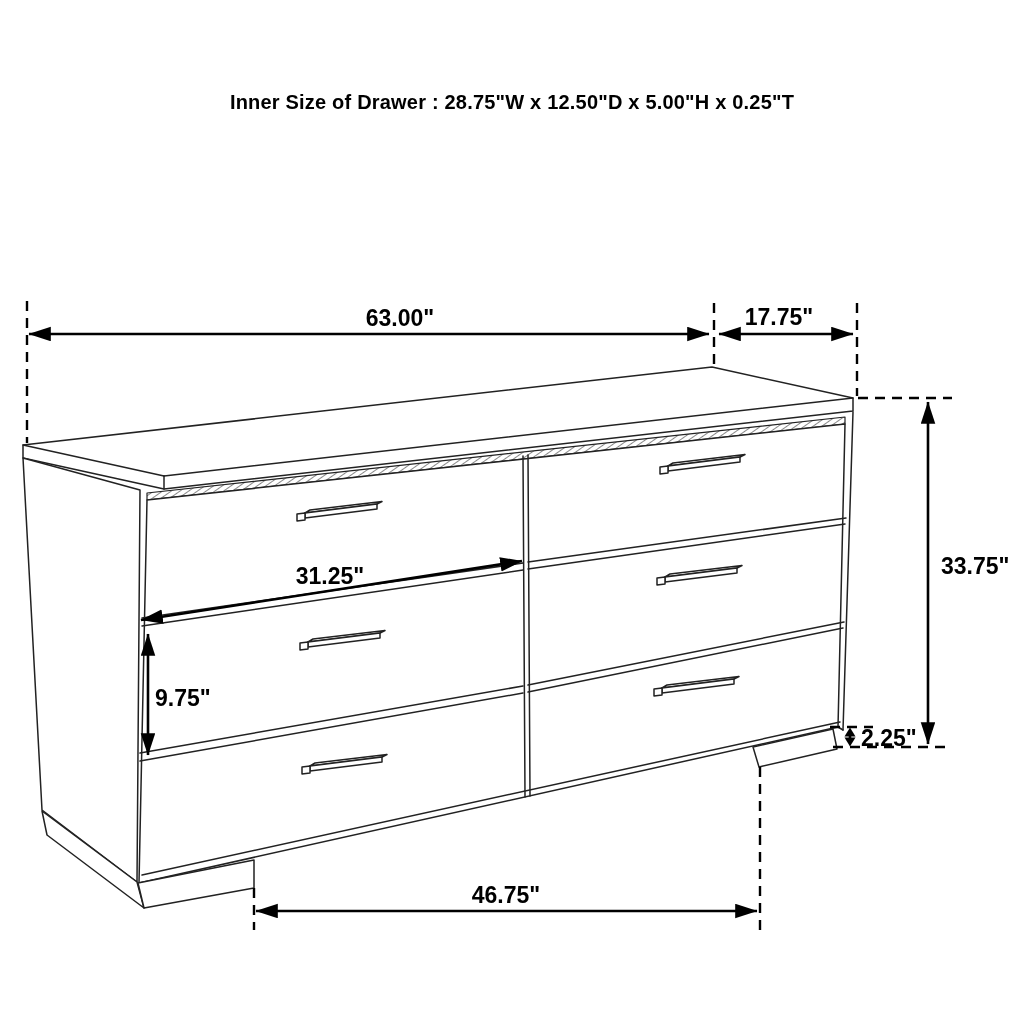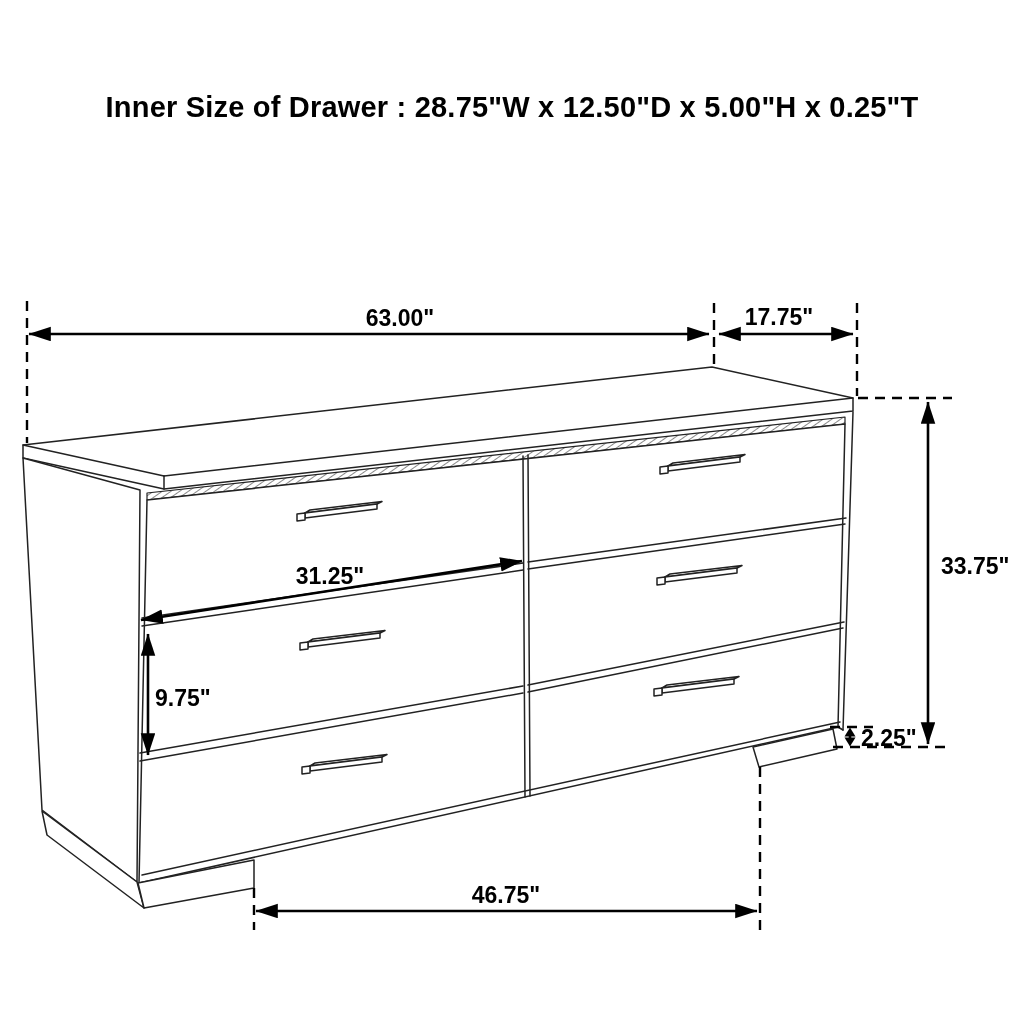--- a/index.html
+++ b/index.html
@@ -4,21 +4,21 @@
 <style>
   html,body { margin:0; padding:0; }
   body {
     width:1024px; height:1024px;
     background: var(--background, #ffffff);
     font-family: "Liberation Sans", sans-serif;
   }
   .page { position:relative; width:1024px; height:1024px; overflow:hidden; background:var(--background,#fff); }
   .title {
     position:absolute; top:91px; left:0; width:100%;
-    text-align:center; font-size:29px; font-weight:bold;
+    text-align:center; font-size:20px; font-weight:bold;
     color: var(--dimension, #000);
     letter-spacing:0.2px;
     white-space:pre;
   }
   svg { position:absolute; top:0; left:0; }
   svg text {
     font-family:"Liberation Sans", sans-serif;
     font-size:23px; font-weight:bold;
     fill: var(--dimension, #000);
   }

